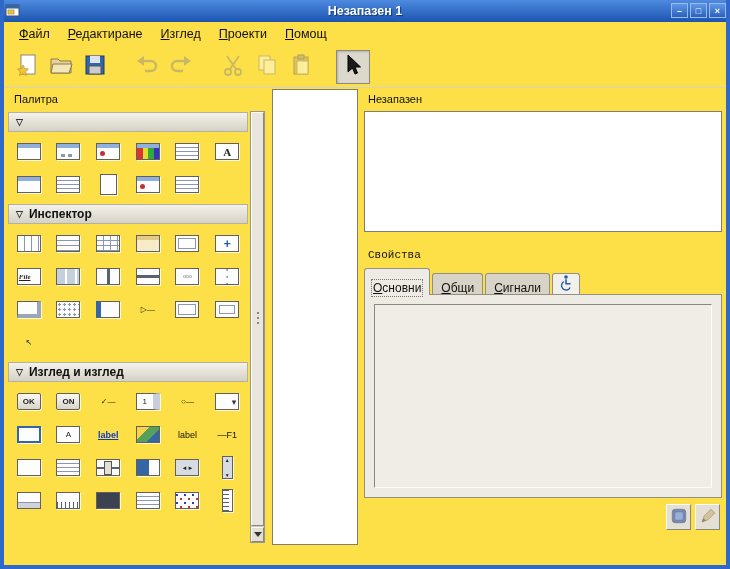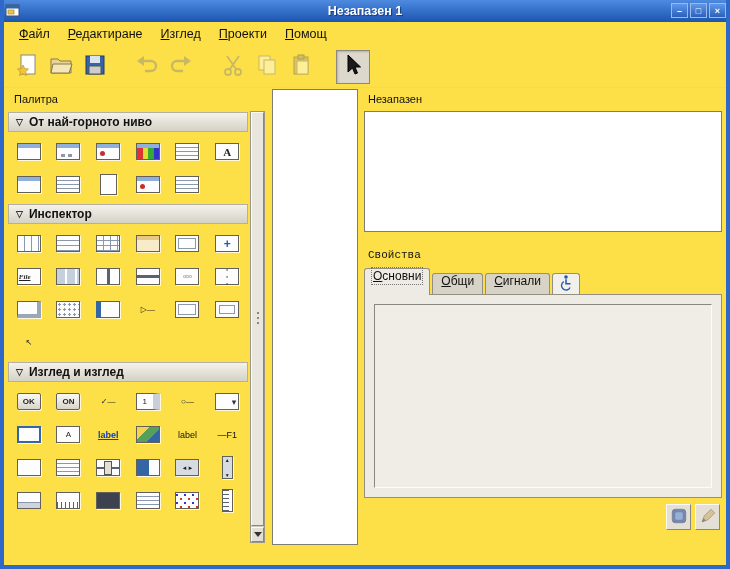--- a/index.html
+++ b/index.html
@@ -156,21 +156,21 @@
   .inspector-box {
     position: absolute; left: 360px; top: 23px; width: 358px; height: 121px;
     background: #fff; border: 1px solid #7f7c74;
   }
   
   .tabs {
     position: absolute; left: 360px; top: 180px; width: 358px; height: 27px;
     display: flex; align-items: flex-end;
   }
   .tab {
-    display: flex; align-items: flex-start; justify-content: center;
+    display: flex; align-items: flex-end; justify-content: center;
     height: 22px; padding: 0 8px; margin-right: 2px;
     background: #d7d3c7; border: 1px solid #948f83; border-bottom: none;
     border-radius: 3px 3px 0 0; font-size: 12px; color: #111;
   }
   .tab.selected { height: 27px; background: #eeebe4; position: relative; z-index: 2; }
   .tab.selected .tab-label { outline: 1px dotted #777; outline-offset: 1px; }
   .tab.icon-tab { padding: 0 4px; background: #f2f0ea; }
   .prop-panel {
     position: absolute; left: 360px; top: 206px; width: 358px; height: 204px;
     background: #eeebe4; border: 1px solid #948f83;
@@ -296,21 +296,20 @@
       </span>
     </button>
   </div>
 
   <div class="main">
 
     <div class="side-label" id="palette-title">Палитра</div>
     <div id="palette-sections">
         <div class="pal-header">
           <span class="tri">▽</span>
-          <span>От най-горното ниво</span>
         </div>
         <div class="pal-grid">
           <div class="pal-item">
             <span class="pic window"></span>
           </div>
           <div class="pal-item">
             <span class="pic dialog"></span>
           </div>
           <div class="pal-item">
             <span class="pic message"></span>

